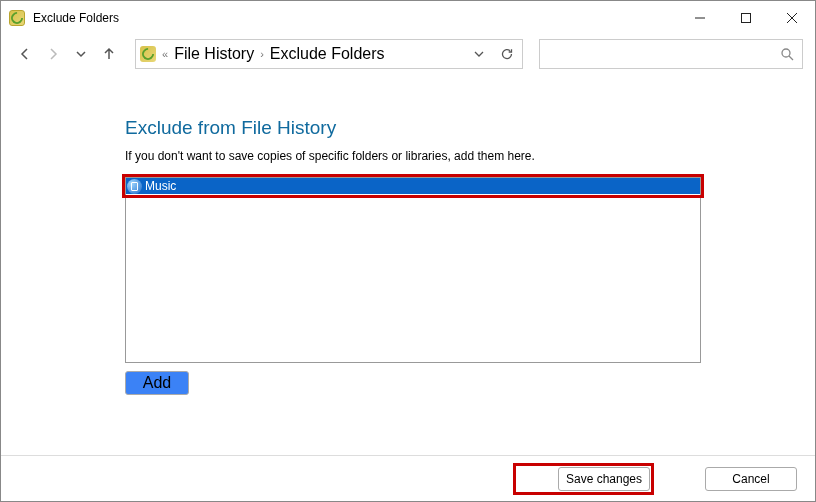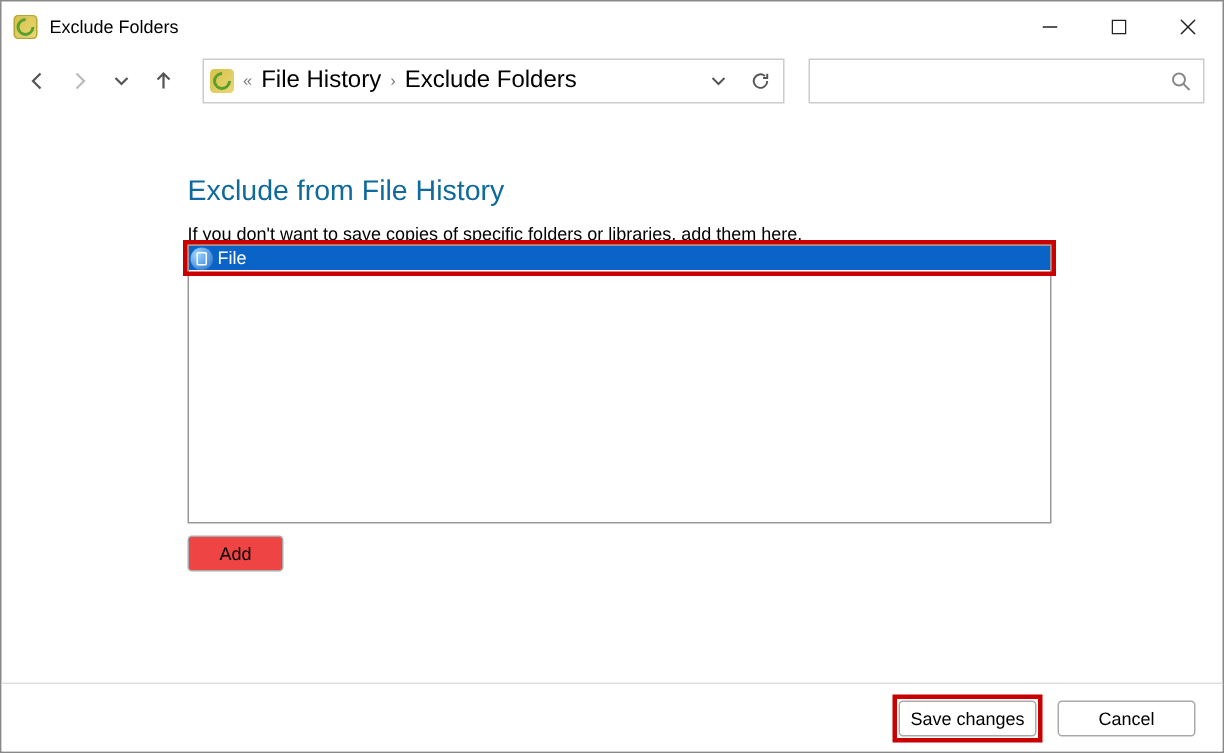--- a/index.html
+++ b/index.html
@@ -28,35 +28,35 @@
   .bc-sep{color:#777;font-size:11px;}
   .bc-link{font-size:16px;}
   .addressbar .spacer{flex:1;}
   .ab-btn{width:22px;height:22px;display:flex;align-items:center;justify-content:center;color:#555;}
   .searchbox{flex:1;height:30px;margin-left:12px;border:1px solid #ccc;display:flex;align-items:center;padding:0 8px;color:#888;}
   .searchbox .spacer{flex:1;}
 
   
   .main{padding:28px 0 0 124px; width:816px;}
   h1{margin:16px 0 10px 0; font-size:19px; font-weight:400; color:#106a9e;}
-  .desc{font-size:12px; }
+  .desc{font-size:12px; margin-bottom:14px;}
   .listlabel{font-size:12px; margin-bottom:4px;}
   .listwrap{position:relative; width:576px;}
   .listbox{width:576px; height:186px; border:1px solid #999; background:#fff; overflow:hidden;}
   .listitem{height:16px; background:#0a64c7; color:#fff; display:flex; align-items:center; gap:3px; padding:0 1px; font-size:12px;}
   .listitem .li-icon{width:15px;height:15px;border-radius:50%;background:radial-gradient(circle at 30% 30%,#9fd6ff,#1e6bc8);display:flex;align-items:center;justify-content:center;}
   .listitem .li-icon::after{content:"";width:5px;height:7px;border:1px solid #fff;border-radius:1px;}
   .highlight-row{position:absolute; top:-3px; left:-3px; width:582px; height:24px; border:3px solid #c80000; pointer-events:none;}
 
   .listbtns{margin-top:8px; display:flex; gap:12px;}
-  .btn{height:24px; padding:0 14px; border:1px solid #aaa; border-radius:3px; background:#ef4444; font-size:12px; display:flex; align-items:center; justify-content:center; min-width:64px;}
+  .btn{height:24px; padding:0 14px; border:1px solid #aaa; border-radius:3px; background:#3b82f6; font-size:16px; display:flex; align-items:center; justify-content:center; min-width:64px;}
 
   
   .footer{position:absolute; left:0; right:0; bottom:0; height:46px; border-top:1px solid #ddd; background:#fff; display:flex; align-items:center; justify-content:flex-end; padding:0 18px; gap:14px;}
-  .fbtn{height:24px;border:1px solid #aaa;border-radius:3px;background:#fff;font-size:12px;display:flex;align-items:center;justify-content:center;min-width:92px;}
+  .fbtn{height:24px;border:1px solid #aaa;border-radius:3px;background:#fff;font-size:12px;display:flex;align-items:center;justify-content:center;min-width:92px;margin-left:41px;}
   .save-wrap{position:relative;}
   .save-wrap .redbox{position:absolute;inset:-4px;border:3px solid #c80000;pointer-events:none;}
 </style>
 </head>
 <body>
 
 <div class="titlebar">
   <span class="app-icon"></span>
   <span class="title">Exclude Folders</span>
   <span class="spacer"></span>
@@ -129,21 +129,21 @@
 </div>
 
 <div class="main">
   <h1>Exclude from File History</h1>
   <div class="desc">If you don't want to save copies of specific folders or libraries, add them here.</div>
 
   <div class="listwrap">
     <div class="listbox">
       <div class="listitem">
         <span class="li-icon"></span>
-        <span>File</span>
+        <span>Music</span>
       </div>
     </div>
     <div class="highlight-row"></div>
   </div>
 
   <div class="listbtns">
     <div class="btn">Add</div>
   </div>
 </div>
 

